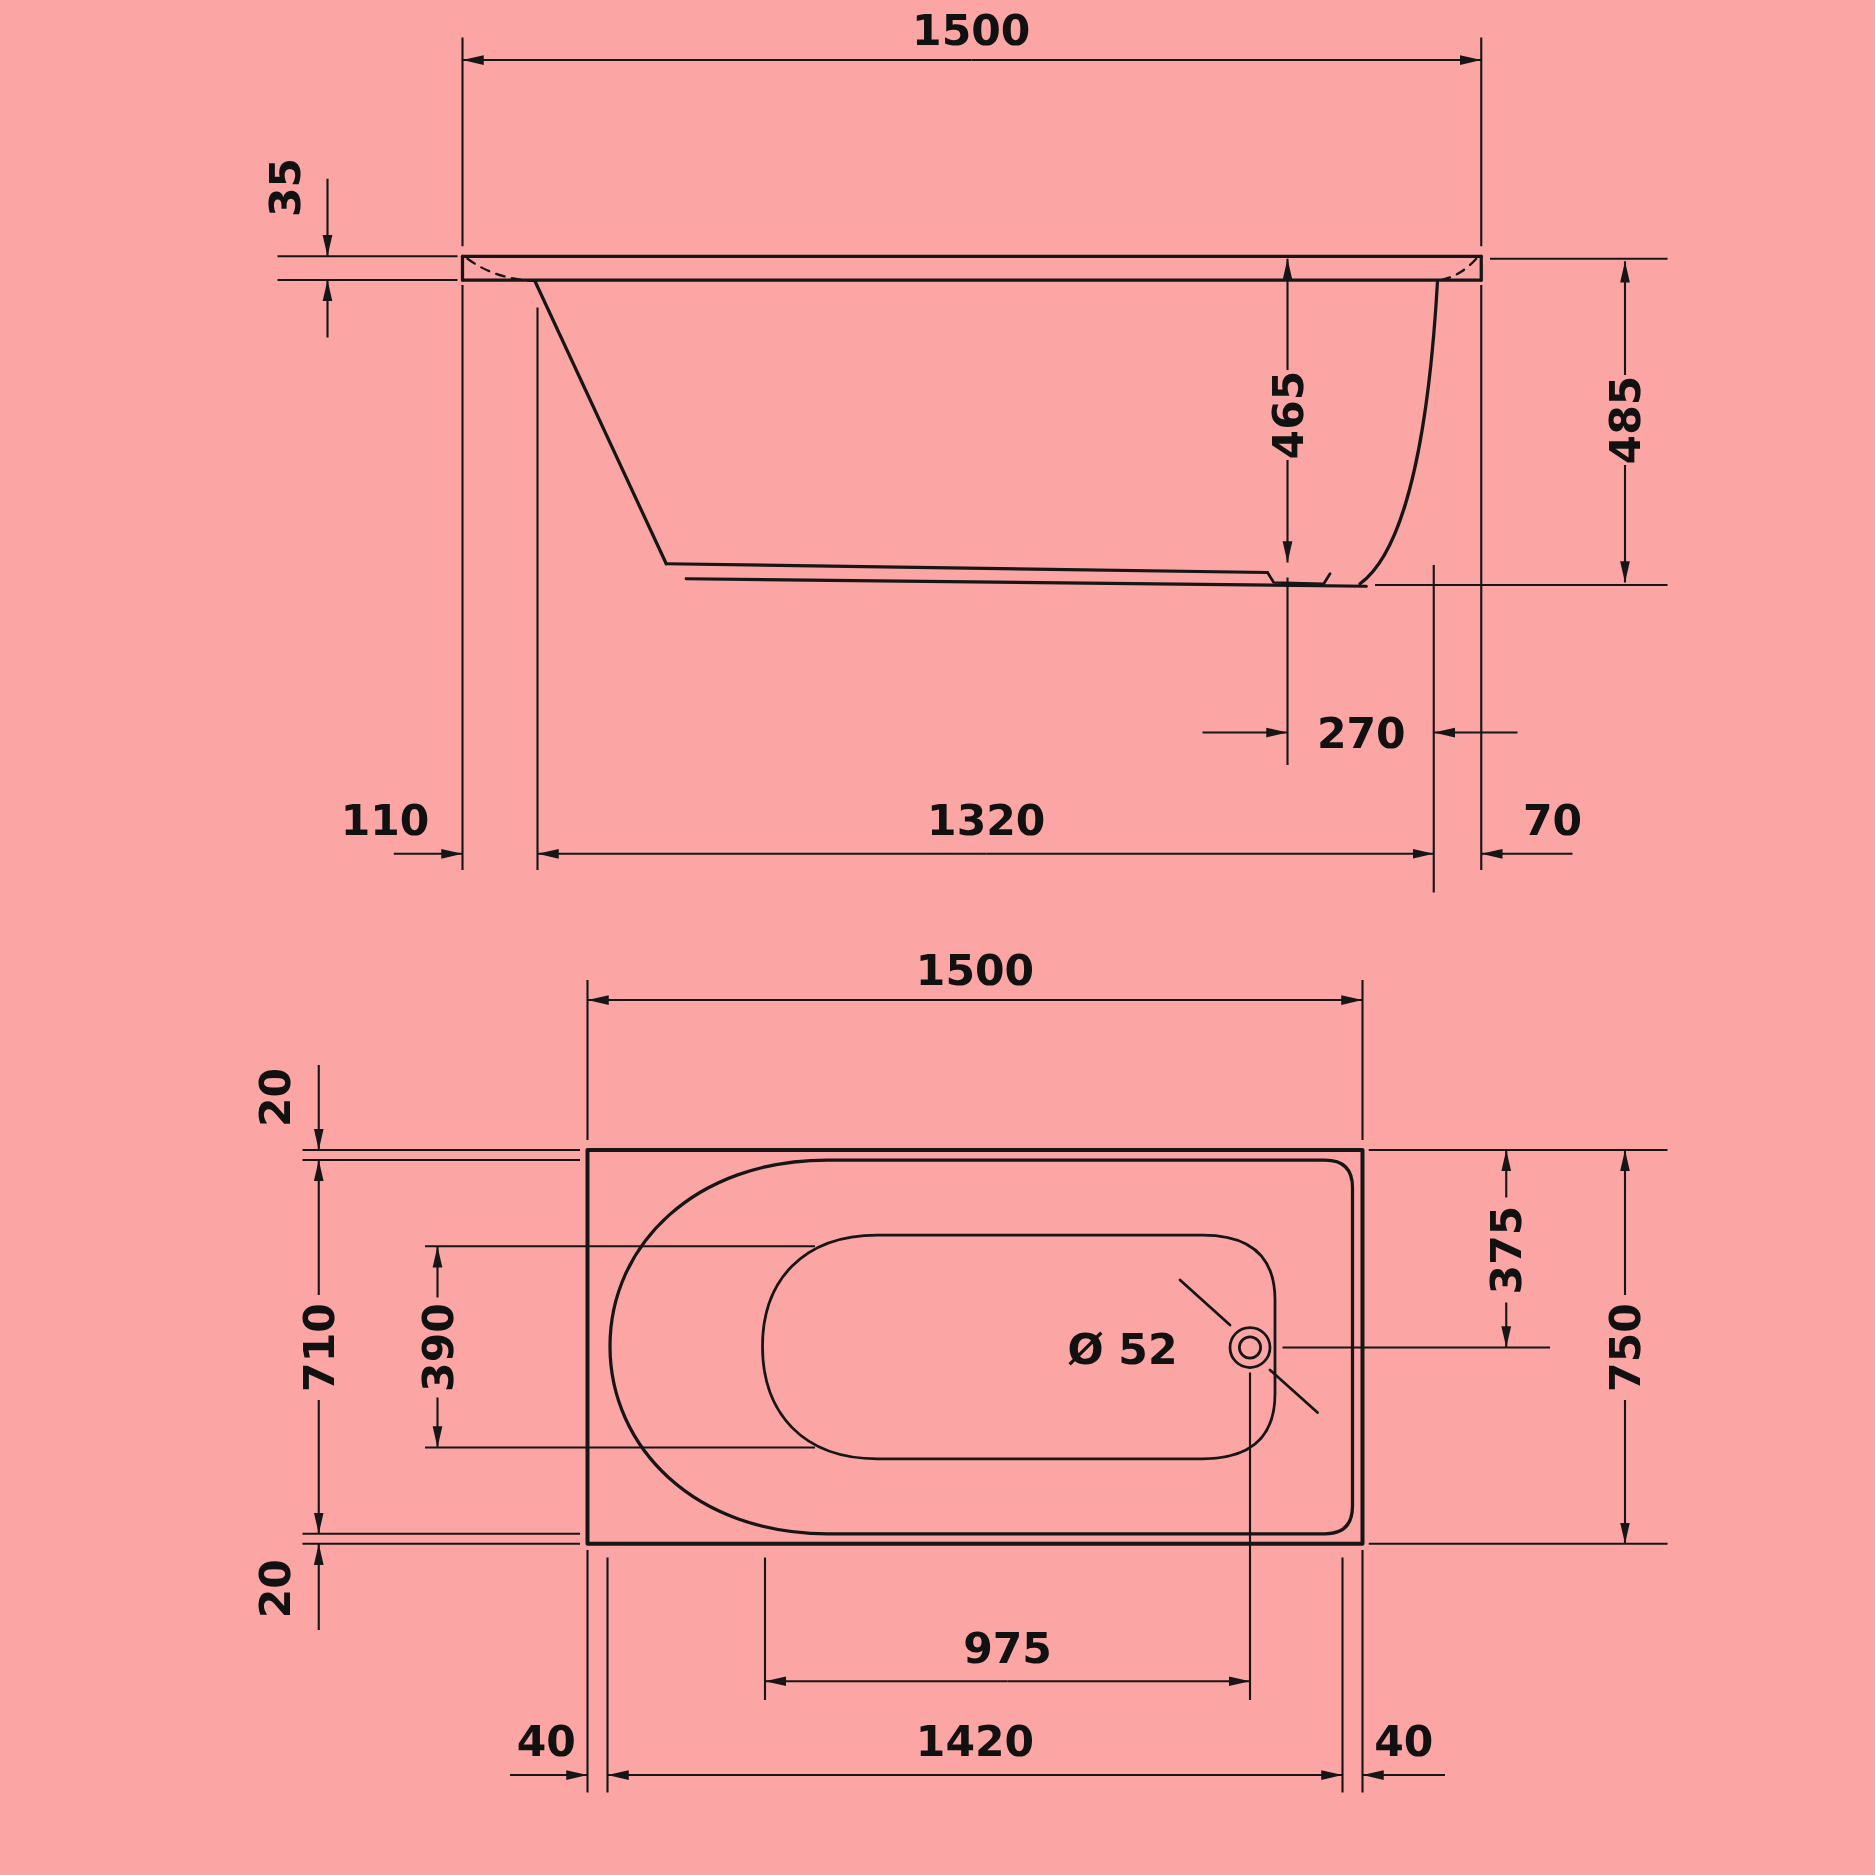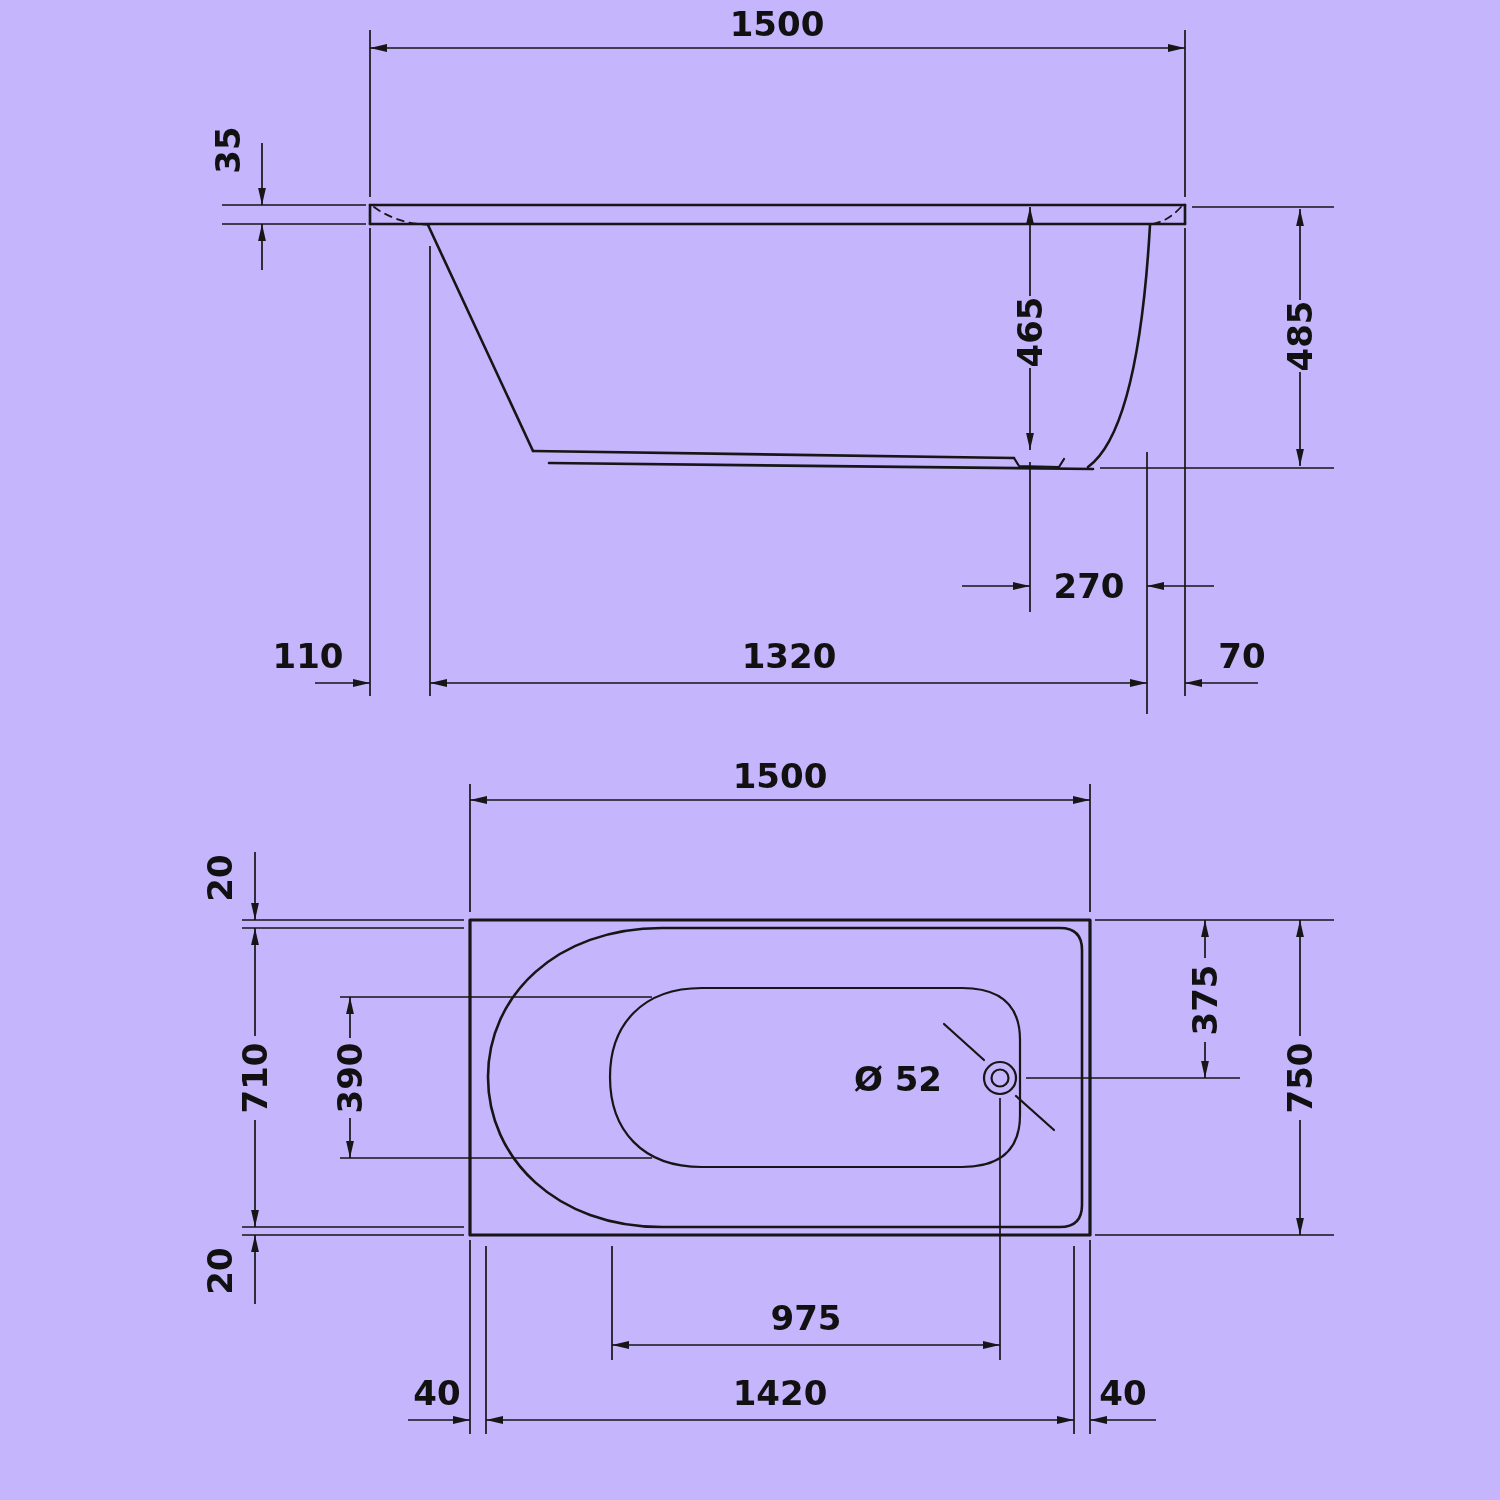--- a/index.html
+++ b/index.html
@@ -1,16 +1,16 @@
 <!DOCTYPE html>
 <html><head>
 <meta charset="utf-8">
 <style>
   html,body{margin:0;padding:0;background:#ffffff;}
-  .canvas{width:1500px;height:1500px;background:#c4b5fd;position:relative;overflow:hidden;}
+  .canvas{width:1500px;height:1500px;background:#fca5a5;position:relative;overflow:hidden;}
   svg{display:block;}
   .obj line,.obj path,.obj rect,.obj circle{stroke:#161616;stroke-width:2.6;fill:none;stroke-linecap:round;stroke-linejoin:round;}
   .obj .thick{stroke-width:3.2;}
   .obj .thin{stroke-width:2.2;}
   .obj .hidden-line{stroke-width:1.8;stroke-dasharray:7 6;}
   .dim line,.dim path{stroke:#161616;stroke-width:1.7;fill:none;}
   .dim text{font-family:"DejaVu Sans","Liberation Sans",sans-serif;font-weight:700;font-size:34px;fill:#111111;}
 </style>
 </head>
 <body>

